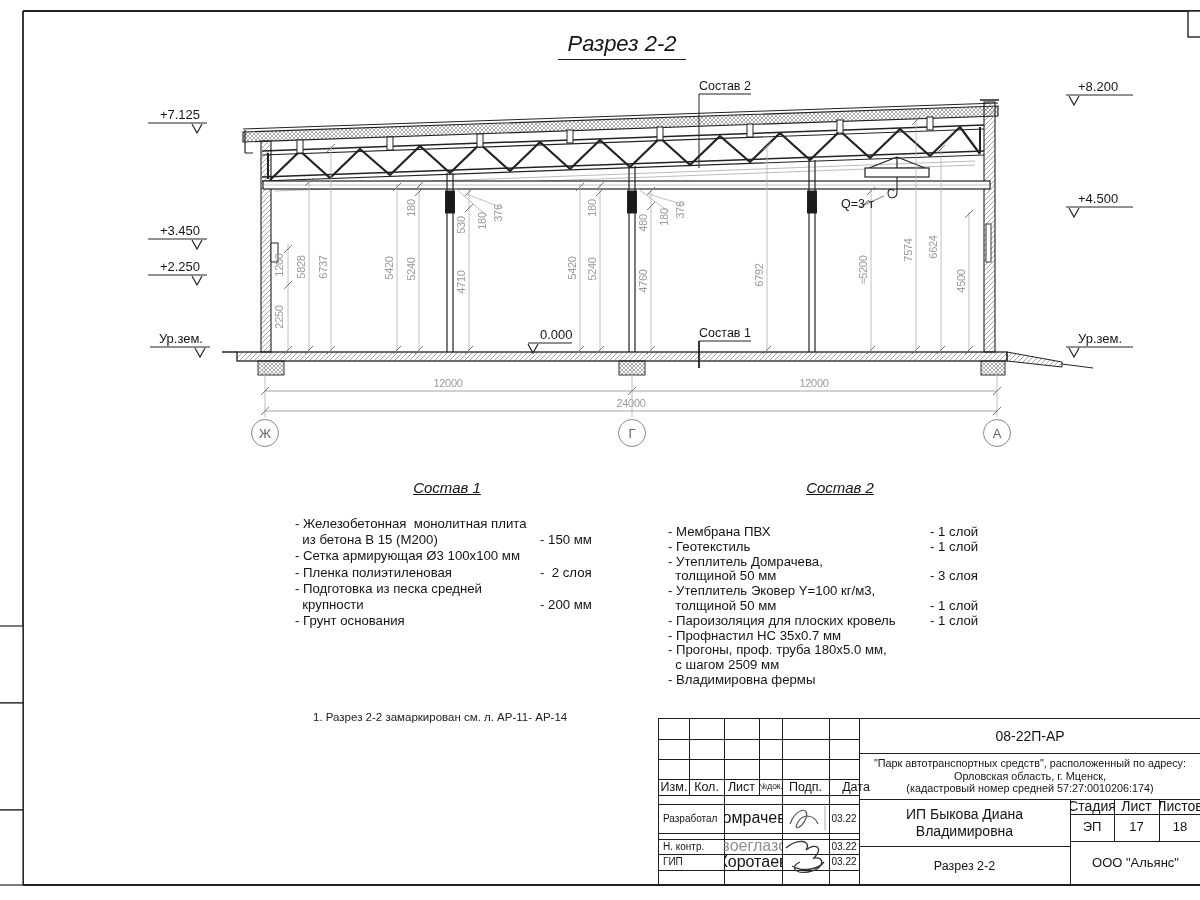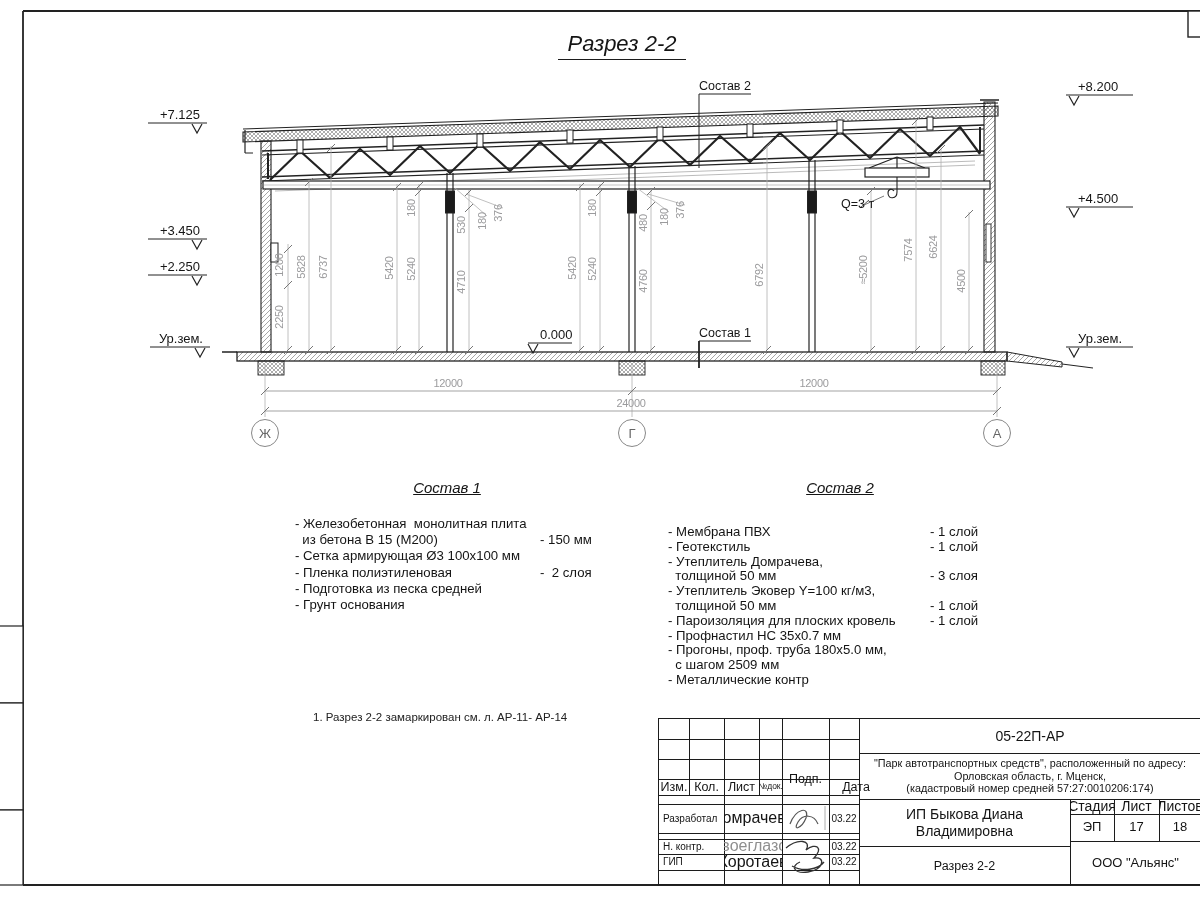--- a/index.html
+++ b/index.html
@@ -291,20 +291,24 @@
       </div>
   <div class="srow">
         <span class="stxt">- Пленка полиэтиленовая</span>
         <span class="sval">-  2 слоя</span>
       </div>
   <div class="srow">
         <span class="stxt">- Подготовка из песка средней</span>
         <span class="sval"></span>
       </div>
   <div class="srow">
+        <span class="stxt">  крупности</span>
+        <span class="sval">- 200 мм</span>
+      </div>
+  <div class="srow">
         <span class="stxt">- Грунт основания</span>
         <span class="sval"></span>
       </div>
 </div>
 
 <div class="abs slist s2" style="left:668px;top:524px;width:350px;">
   <div class="srow">
         <span class="stxt">- Мембрана ПВХ</span>
         <span class="sval">- 1 слой</span>
       </div>
@@ -338,21 +342,21 @@
       </div>
   <div class="srow">
         <span class="stxt">- Прогоны, проф. труба 180х5.0 мм,</span>
         <span class="sval"></span>
       </div>
   <div class="srow">
         <span class="stxt">  с шагом 2509 мм</span>
         <span class="sval"></span>
       </div>
   <div class="srow">
-        <span class="stxt">- Металлические контр</span>
+        <span class="stxt">- Владимировна фермы</span>
         <span class="sval"></span>
       </div>
 </div>
 
 <div class="abs note" style="left:313px;top:711px;">1. Разрез 2-2 замаркирован см. л. АР-11- АР-14</div>
 
 <div class="tb">
 
   <div class="vl" style="left:30px;top:0;height:76px;"></div>
   <div class="vl" style="left:65px;top:0;height:167px;"></div>
@@ -375,40 +379,40 @@
   <div class="hl" style="left:200px;top:34px;width:342px;"></div>
   <div class="hl" style="left:200px;top:80px;width:342px;"></div>
   <div class="hl" style="left:200px;top:127px;width:211px;"></div>
   <div class="hl" style="left:411px;top:95px;width:131px;"></div>
   <div class="hl" style="left:411px;top:122px;width:131px;"></div>
 
   <div class="cell fs125" style="left:0;top:60px;width:30px;height:16px;">Изм.</div>
   <div class="cell fs125" style="left:30px;top:60px;width:35px;height:16px;">Кол.</div>
   <div class="cell fs125" style="left:65px;top:60px;width:35px;height:16px;">Лист</div>
   <div class="cell fs8" style="left:100px;top:60px;width:23px;height:16px;">№док.</div>
-  <div class="cell fs125" style="left:123px;top:52px;width:47px;height:16px;">Подп.</div>
+  <div class="cell fs125" style="left:123px;top:60px;width:47px;height:16px;">Подп.</div>
   <div class="cell fs125" style="left:182px;top:60px;width:30px;height:16px;">Дата</div>
 
   <div class="cell fs10 left-align" style="left:0;top:85px;width:65px;height:29px;">Разработал</div>
   <div class="cell fs105" style="left:65px;top:85px;width:58px;height:29px;">Домрачева</div>
   <div class="cell fs10" style="left:170px;top:85px;width:30px;height:29px;">03.22</div>
   <div class="cell fs10 left-align" style="left:0;top:120px;width:65px;height:15px;">Н. контр.</div>
   <div class="cell fs105 gray" style="left:65px;top:120px;width:58px;height:15px;">Двоеглазов</div>
   <div class="cell fs10" style="left:170px;top:120px;width:30px;height:15px;">03.22</div>
   <div class="cell fs10 left-align" style="left:0;top:135px;width:65px;height:16px;">ГИП</div>
   <div class="cell fs105" style="left:65px;top:135px;width:58px;height:16px;">Коротаев</div>
   <div class="cell fs10" style="left:170px;top:135px;width:30px;height:16px;">03.22</div>
 
   <svg style="left:123px;top:77px;position:absolute;" width="47" height="90" viewBox="0 0 47 90">
     <path d="M8,28 c6,-16 20,-18 16,-6 c-4,10 -14,14 -8,4 c5,-8 16,-8 20,2" stroke="#555" stroke-width="1.2" fill="none"></path>
     <line x1="43" y1="10" x2="43" y2="34" stroke="#999" stroke-width="0.8"></line>
     <path d="M4,52 c12,-10 26,-8 20,2 c10,-8 18,-2 8,8 c12,-2 10,12 -6,14 c-14,2 -18,-6 -8,-10 M10,70 c10,6 26,4 32,-4" stroke="#333" stroke-width="1.3" fill="none"></path>
   </svg>
 
-  <div class="cell fs14" style="left:200px;top:0;width:342px;height:34px;">05-22П-АР</div>
+  <div class="cell fs14" style="left:200px;top:0;width:342px;height:34px;">08-22П-АР</div>
   <div class="cell" style="left:200px;top:34px;width:342px;height:46px;flex-direction:column;">
     <div class="fs108">"Парк автотранспортных средств",  расположенный по адресу:</div>
     <div class="fs108">Орловская область, г. Мценск,</div>
     <div class="fs108">(кадастровый номер средней 57:27:0010206:174)</div>
   </div>
   <div class="cell fs115" style="left:200px;top:80px;width:211px;height:47px;">ИП Быкова Диана Владимировна</div>
   <div class="cell fs115" style="left:411px;top:80px;width:44px;height:15px;">Стадия</div>
   <div class="cell fs115" style="left:455px;top:80px;width:45px;height:15px;">Лист</div>
   <div class="cell fs115" style="left:500px;top:80px;width:42px;height:15px;">Листов</div>
   <div class="cell fs13" style="left:411px;top:95px;width:44px;height:27px;">ЭП</div>

